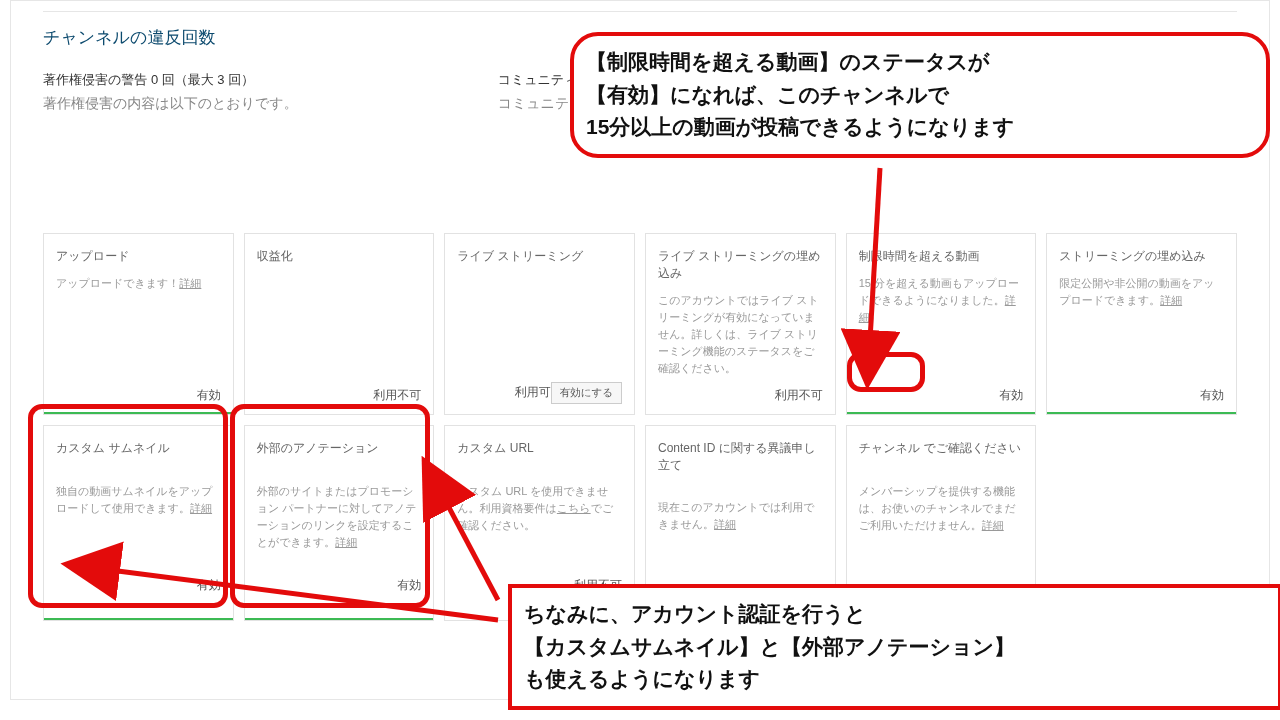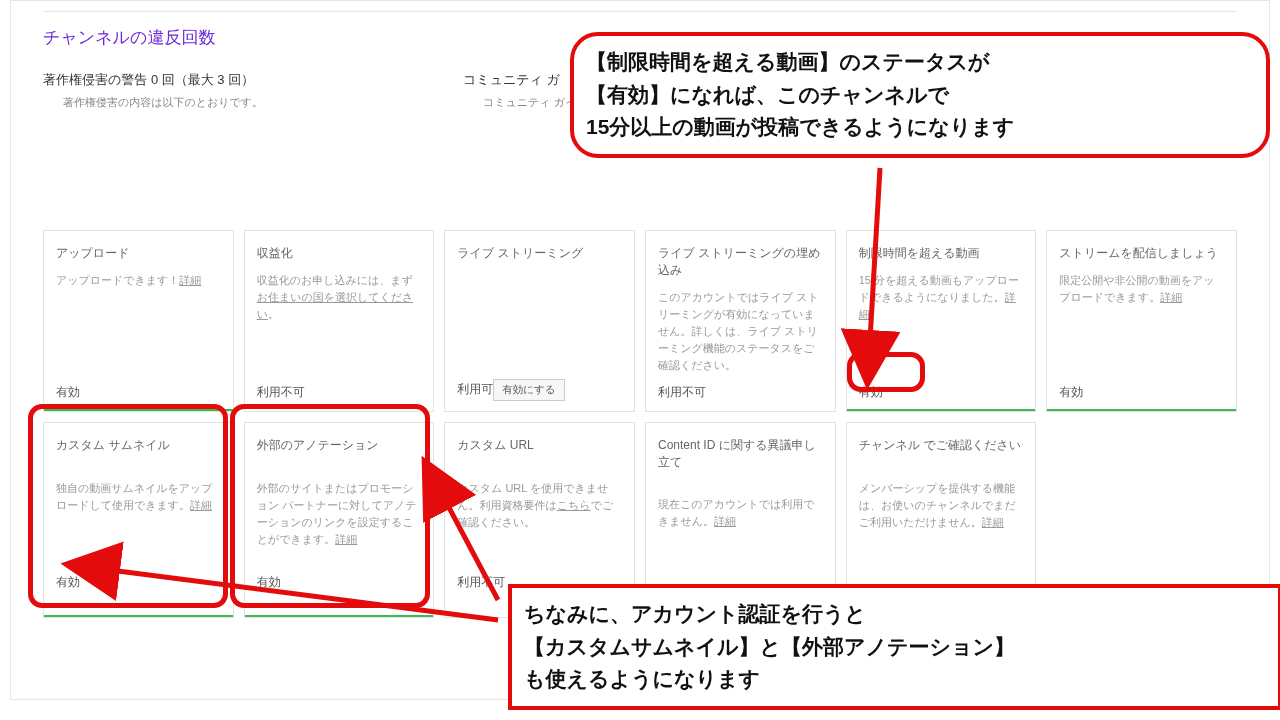--- a/index.html
+++ b/index.html
@@ -15,40 +15,39 @@
   .page {
     padding: 0 32px;
     border: 1px solid #e6e6e6;
     margin: 0 10px;
     height: 700px;
     position: relative;
   }
   .section-title {
     font-size: 17px;
     font-weight: 400;
-    color: #6d28d9;
+    color: #0c4a6e;
     padding: 14px 0 8px;
     border-top: 1px solid #e6e6e6;
     margin-top: 10px;
   }
   .violations {
     display: flex;
     gap: 200px;
     padding: 14px 0 24px;
   }
   .viol-col h4 {
     font-size: 13px;
     font-weight: 400;
     color: #333;
     margin-bottom: 6px;
   }
   .viol-col p {
-    font-size: 11px;
+    font-size: 14px;
     color: #888;
-    margin-left: 20px;
   }
   .cards {
     display: grid;
     grid-template-columns: repeat(6, 1fr);
     gap: 10px;
     margin-top: 96px;
   }
   .card {
     border: 1px solid #e2e2e2;
     padding: 14px 12px 0 12px;
@@ -67,21 +66,21 @@
   .card-desc {
     font-size: 11px;
     color: #999;
     line-height: 1.55;
     flex: 1;
   }
   .card-desc .link { color: #999; text-decoration: underline; cursor: pointer; }
   .card-footer {
     display: flex;
     align-items: center;
-    justify-content: flex-start;
+    justify-content: flex-end;
     padding: 10px 0 8px;
     margin-top: auto;
   }
   .status {
     font-size: 12px;
     color: #555;
   }
   .bar {
     height: 2px;
     margin: 0 -12px;
@@ -148,21 +147,20 @@
       <div class="card">
         <div class="card-title">アップロード</div>
         <div class="card-desc">アップロードできます！<span class="link">詳細</span></div>
         <div class="card-footer">
           <span class="status">有効</span>
         </div>
         <div class="bar green"></div>
       </div>
       <div class="card">
         <div class="card-title">収益化</div>
-        <div class="card-desc">収益化のお申し込みには、まず<span class="link">お住まいの国を選択してください</span>。</div>
         <div class="card-footer">
           <span class="status">利用不可</span>
         </div>
         <div class="bar none"></div>
       </div>
       <div class="card">
         <div class="card-title">ライブ ストリーミング</div>
         <div class="card-footer">
           <span class="status">利用可</span>
           <button class="enable-btn">有効にする</button>
@@ -179,21 +177,21 @@
       </div>
       <div class="card">
         <div class="card-title">制限時間を超える動画</div>
         <div class="card-desc">15 分を超える動画もアップロードできるようになりました。<span class="link">詳細</span></div>
         <div class="card-footer">
           <span class="status">有効</span>
         </div>
         <div class="bar green"></div>
       </div>
       <div class="card">
-        <div class="card-title">ストリームを配信しましょう</div>
+        <div class="card-title">ストリーミングの埋め込み</div>
         <div class="card-desc">限定公開や非公開の動画をアップロードできます。<span class="link">詳細</span></div>
         <div class="card-footer">
           <span class="status">有効</span>
         </div>
         <div class="bar green"></div>
       </div>
     </div>
   <div class="cards row2" id="row2">
       <div class="card">
         <div class="card-title">カスタム サムネイル</div>

